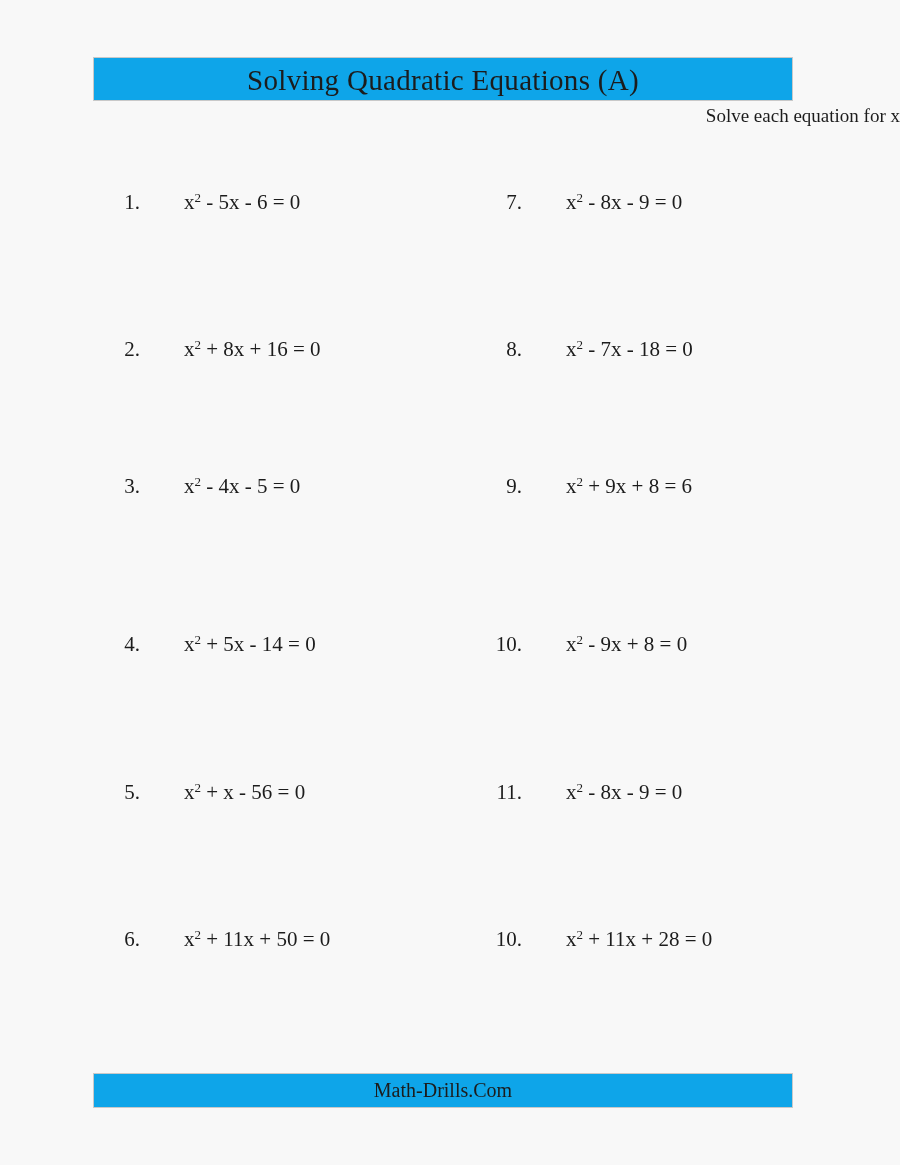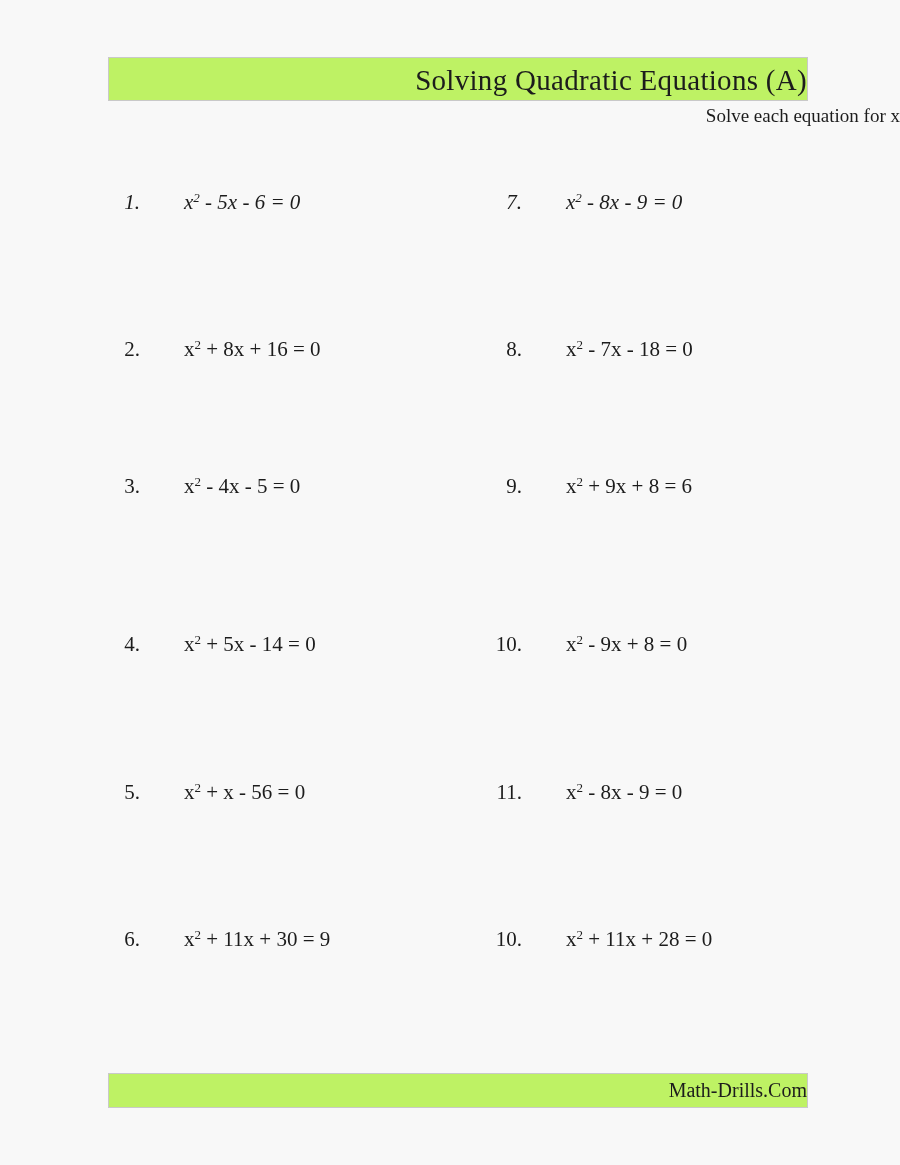--- a/index.html
+++ b/index.html
@@ -10,25 +10,25 @@
     width: 900px;
     height: 1165px;
     background: #f8f8f8;
     font-family: "Liberation Serif", "DejaVu Serif", serif;
     color: #1c1c1c;
     position: relative;
     overflow: hidden;
   }
   .box {
     position: absolute;
-    left: 108px;
+    left: 93px;
     width: 698px;
-    background: #bef264;
+    background: #0ea5e9;
     border: 1px solid #c9c9c9;
-    text-align: right;
+    text-align: center;
   }
   .title-box {
     top: 57px;
     height: 42px;
   }
   .title-box .title {
     font-size: 29px;
     line-height: 44px;
     letter-spacing: 0.3px;
     white-space: nowrap;
@@ -67,21 +67,21 @@
     margin-left: 44px;
     vertical-align: baseline;
   }
   .problem .eq sup {
     font-size: 13px;
     line-height: 0;
     vertical-align: 7px;
   }
   .c1 { left: 95px; }
   .c2 { left: 477px; }
-  .r1 { top: 186px; font-style: italic; }
+  .r1 { top: 186px; }
   .r2 { top: 333px; }
   .r3 { top: 470px; }
   .r4 { top: 628px; }
   .r5 { top: 776px; text-decoration: underline; }
   .r6 { top: 923px; }
   .footer-box {
     top: 1073px;
     height: 33px;
   }
   .footer-box .footer-text {
@@ -109,21 +109,21 @@
   <div class="problem c1 r3">
     <span class="num">3.</span><span class="eq"><span>x</span><sup>2</sup><span> - 4x - 5 = 0</span></span>
   </div>
   <div class="problem c1 r4">
     <span class="num">4.</span><span class="eq"><span>x</span><sup>2</sup><span> + 5x - 14 = 0</span></span>
   </div>
   <div class="problem c1 r5">
     <span class="num">5.</span><span class="eq"><span>x</span><sup>2</sup><span> + x - 56 = 0</span></span>
   </div>
   <div class="problem c1 r6">
-    <span class="num">6.</span><span class="eq"><span>x</span><sup>2</sup><span> + 11x + 30 = 9</span></span>
+    <span class="num">6.</span><span class="eq"><span>x</span><sup>2</sup><span> + 11x + 50 = 0</span></span>
   </div>
 
   <div class="problem c2 r1">
     <span class="num">7.</span><span class="eq"><span>x</span><sup>2</sup><span> - 8x - 9 = 0</span></span>
   </div>
   <div class="problem c2 r2">
     <span class="num">8.</span><span class="eq"><span>x</span><sup>2</sup><span> - 7x - 18 = 0</span></span>
   </div>
   <div class="problem c2 r3">
     <span class="num">9.</span><span class="eq"><span>x</span><sup>2</sup><span> + 9x + 8 = 6</span></span>

